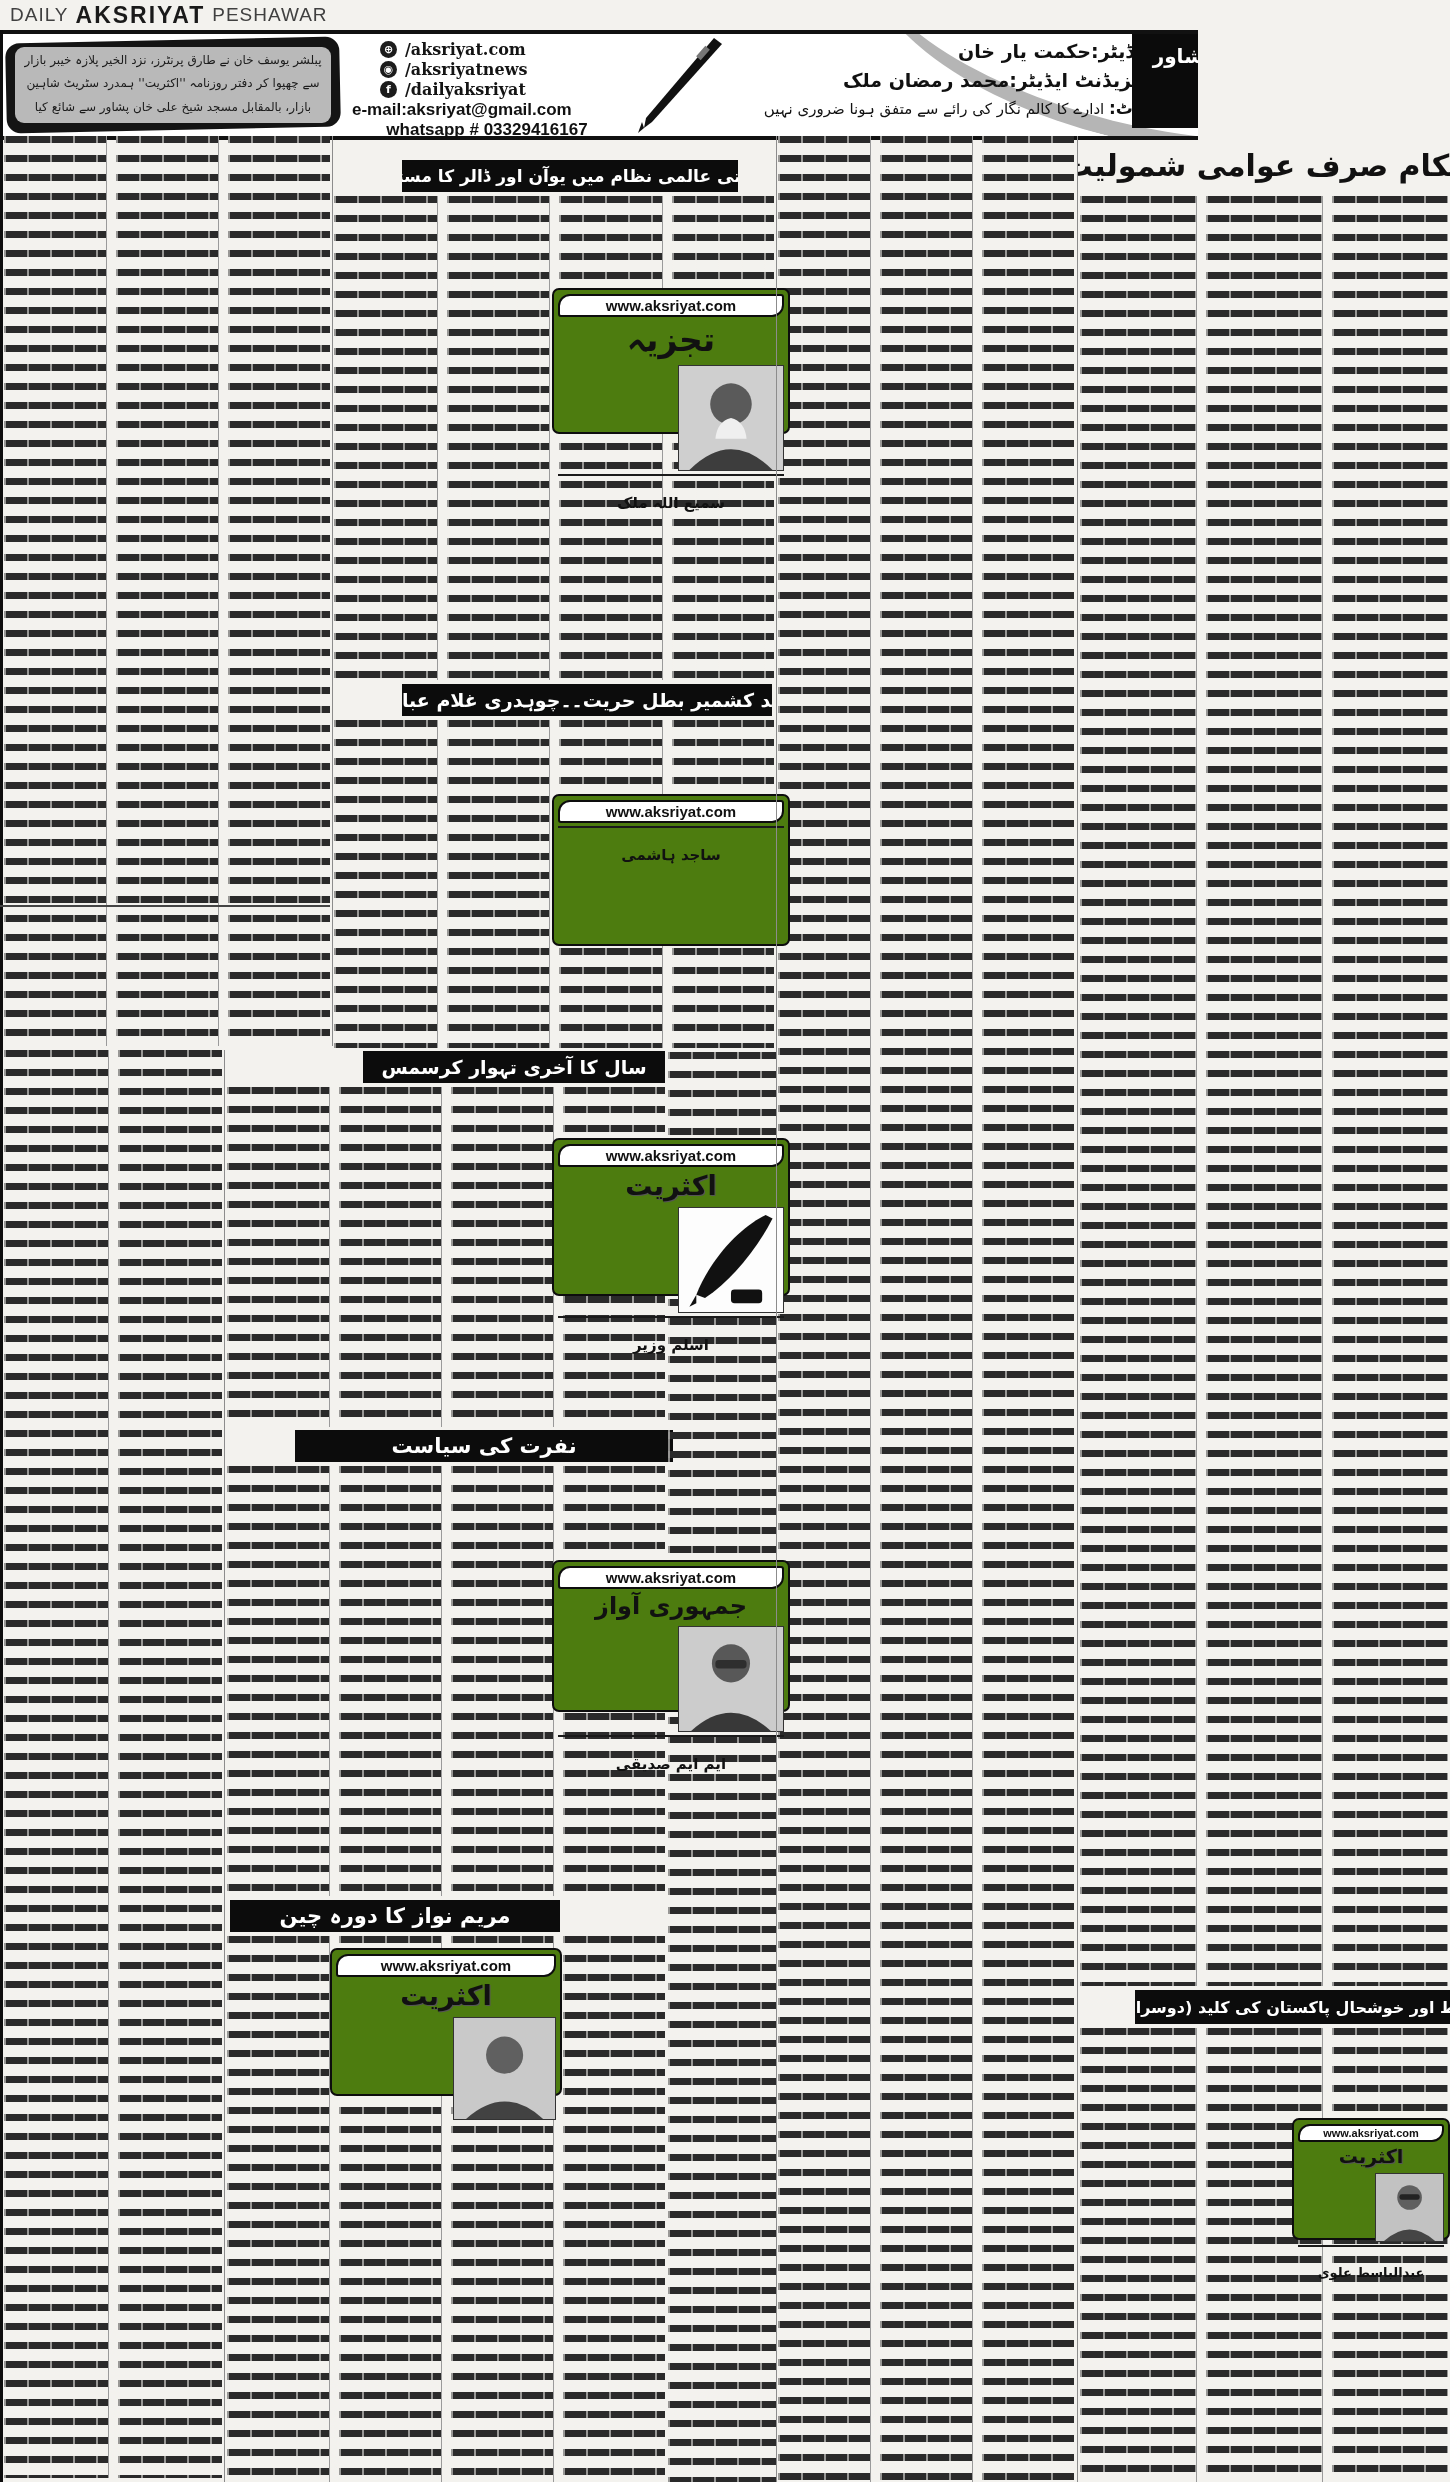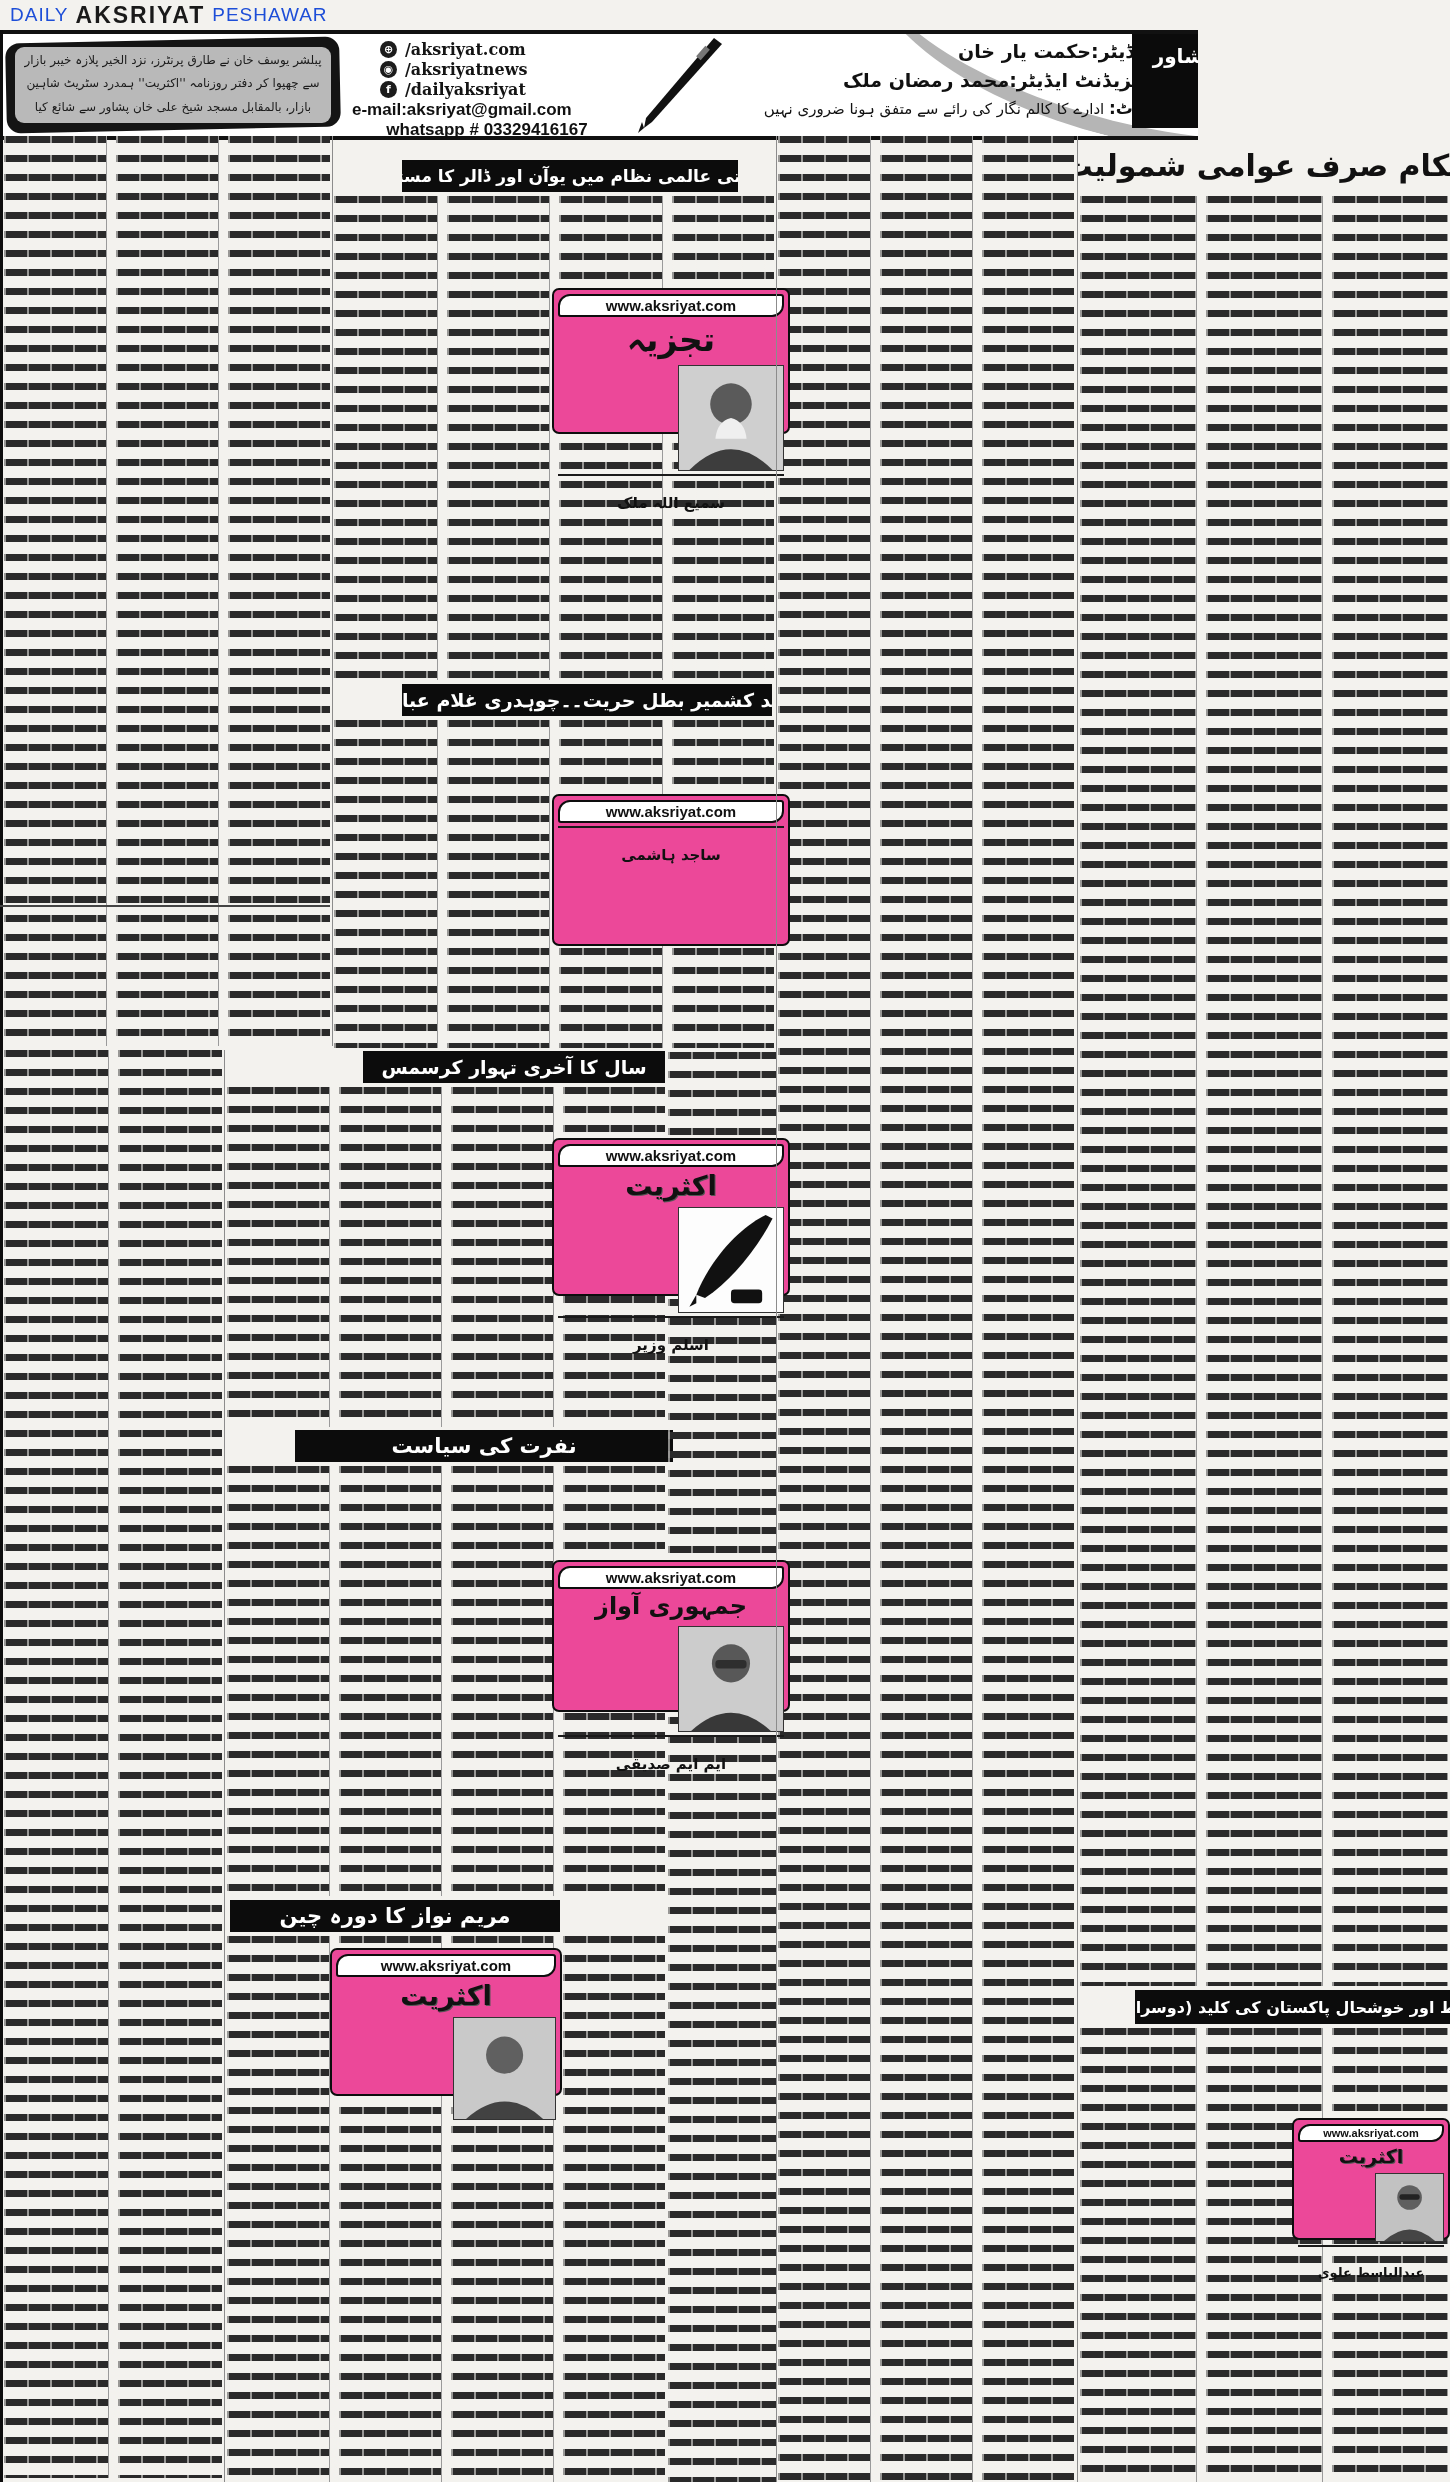--- a/index.html
+++ b/index.html
@@ -13,21 +13,21 @@
   #page{
     position:relative;width:1450px;height:2482px;margin:0 auto;
     background:var(--paper);overflow:hidden;
     font-family:"Liberation Sans",sans-serif;color:var(--ink);
   }
   .urdu{font-family:"DejaVu Sans",sans-serif;direction:rtl;}
   .abs{position:absolute;}
 
   
   .topstrip{left:10px;top:2px;height:26px;display:flex;align-items:center;gap:7px;}
-  .ts-daily,.ts-city{font-size:19px;letter-spacing:1px;color:#1d4ed8;}
+  .ts-daily,.ts-city{font-size:19px;letter-spacing:1px;color:#404040;}
   .ts-name{font-size:23px;font-weight:bold;letter-spacing:2px;color:#1a1a1a;}
 
   
   .masthead{left:0;top:30px;width:1198px;height:102px;background:#fff;
     border-top:4px solid var(--ink);border-bottom:4px solid var(--ink);overflow:hidden;}
   .swoosh{position:absolute;border-radius:50%;border-bottom:16px solid #b5b5b5;width:560px;height:240px;transform:rotate(-6deg);}
   .ribbon{position:absolute;left:6px;top:6px;width:334px;height:90px;background:#141414;border-radius:14px;transform:rotate(-1.2deg);}
   .pubbox{position:absolute;left:15px;top:13px;width:316px;height:76px;background:var(--grey-box);
     border-radius:9px;font-size:12px;line-height:1.95;text-align:center;padding:2px 8px;box-sizing:border-box;color:#1c1c1c;overflow:hidden;}
   .social{position:absolute;left:352px;top:5px;width:270px;}
@@ -51,21 +51,21 @@
     color:#fff;font-weight:bold;font-size:17px;letter-spacing:2px;writing-mode:vertical-rl;text-align:center;
     font-family:"Liberation Sans",sans-serif;display:flex;align-items:center;justify-content:center;}
 
   
   .mainhead{left:1078px;top:138px;width:372px;height:54px;display:flex;align-items:center;justify-content:center;
     font-size:30px;font-weight:bold;white-space:nowrap;overflow:hidden;}
   .bar{background:#0c0c0c;color:#fff;display:flex;align-items:center;justify-content:center;
     font-weight:bold;white-space:nowrap;overflow:hidden;}
 
   
-  .authbox{background:#ec4899;border:2px solid #0d0d0d;border-radius:7px;padding:4px;box-sizing:border-box;
+  .authbox{background:#4d7c0f;border:2px solid #0d0d0d;border-radius:7px;padding:4px;box-sizing:border-box;
     display:flex;flex-direction:column;gap:3px;}
   .ab-site{border:2px solid #0d0d0d;border-radius:12px 3px 12px 3px;text-align:center;font-weight:bold;
     font-size:15px;font-family:"Liberation Sans",sans-serif;padding:1px 0;background:#fff;}
   .ab-mid{display:flex;flex-direction:column;gap:6px;flex:1;direction:rtl;align-items:stretch;}
   .ab-label{flex:1;display:flex;align-items:center;justify-content:center;font-weight:bold;}
   .ab-photo{width:46%;border:1px solid #333;background:linear-gradient(#e2e2e2,#9c9c9c);overflow:hidden;display:flex;align-items:flex-end;justify-content:center;}
   .ab-photo svg{display:block;width:100%;height:100%;}
   .ab-name{text-align:center;font-weight:bold;font-size:15px;border-top:2px solid #1a1a1a;padding-top:18px;}
   .ab-logotext{flex:1;display:flex;align-items:center;justify-content:center;font-weight:bold;font-size:27px;
     text-shadow:1px 1px 0 #555;}

